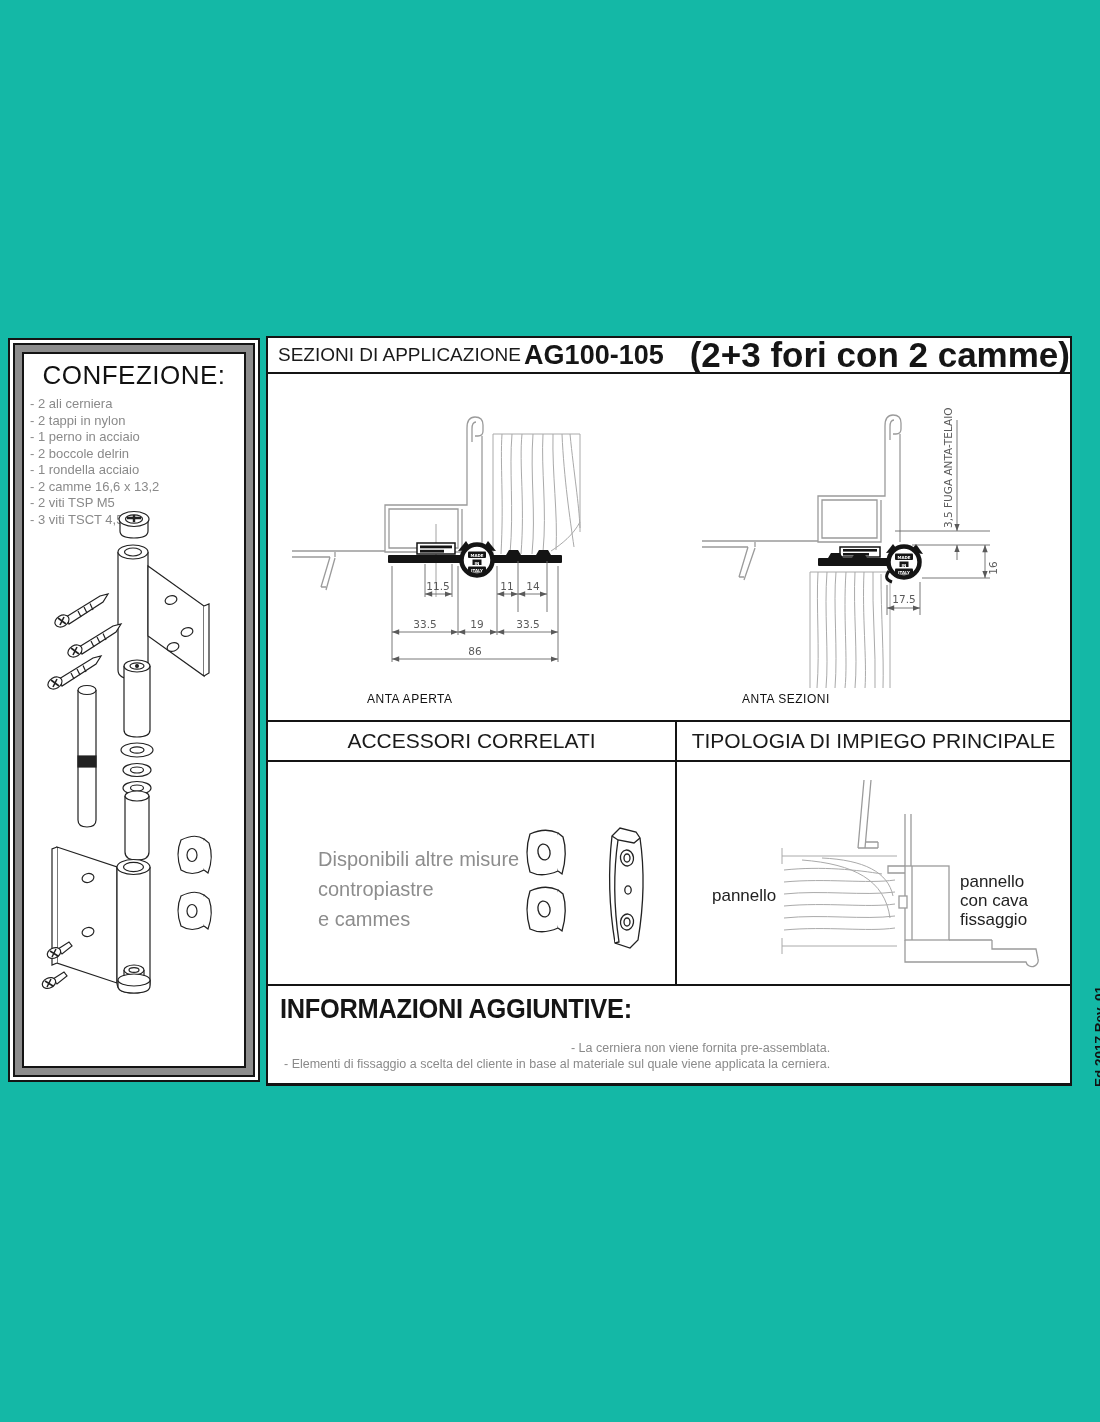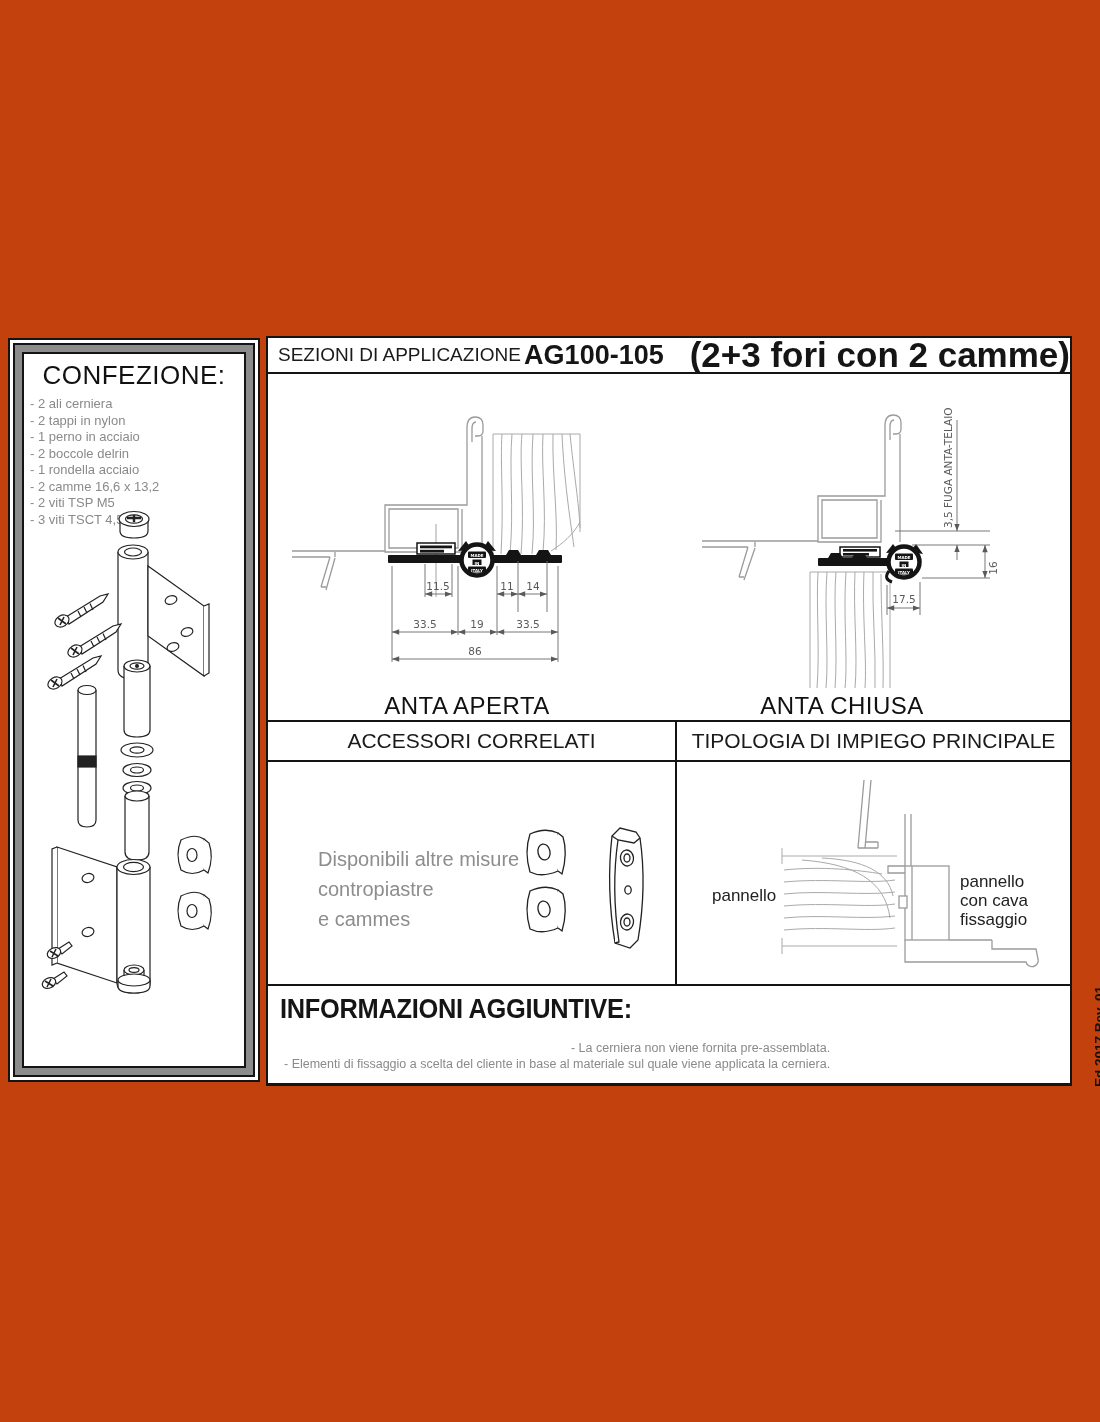--- a/index.html
+++ b/index.html
@@ -1,31 +1,31 @@
 <!DOCTYPE html>
 <html><head>
 <meta charset="utf-8">
 <style>
   html,body{margin:0;padding:0;background:#fff;}
   body{font-family:"Liberation Sans", sans-serif;color:#151515;}
-  .page{position:relative;width:1100px;height:1422px;background:#c2410c;overflow:hidden;}
+  .page{position:relative;width:1100px;height:1422px;background:#14b8a6;overflow:hidden;}
   .abs{position:absolute;box-sizing:border-box;}
   .box{border:2px solid #141414;background:#fff;}
   
   .frameA{border:2px solid #141414;background:#fff;padding:3px;width:100%;height:100%;box-sizing:border-box;}
   .frameB{border:2px solid #141414;background:#8c8c8c;padding:7px;width:100%;height:100%;box-sizing:border-box;}
   .frameC{position:relative;border:2px solid #141414;background:#fff;width:100%;height:100%;box-sizing:border-box;overflow:hidden;}
   .conf-title{margin-top:6px;text-align:center;font-size:26px;letter-spacing:0.5px;color:#111;}
   .conf-list{position:absolute;left:6px;top:42px;font-size:13px;line-height:16.5px;color:#8a8a8a;}
   .hdr-row{display:flex;align-items:center;}
   .hdr-label{font-size:19px;padding-left:10px;width:288px;color:#1a1a1a;white-space:nowrap;}
   .hdr-model{font-size:27px;font-weight:bold;white-space:nowrap;}
   .hdr-variant{font-size:35px;font-weight:bold;margin-left:26px;white-space:nowrap;}
   .sec-title{display:flex;align-items:center;justify-content:center;font-size:21px;color:#1a1a1a;}
-  .anta-label{position:absolute;top:318px;height:24px;text-align:center;font-size:24px;letter-spacing:0.5px;color:#111;}
+  .anta-label{position:absolute;top:318px;height:24px;font-size:12px;letter-spacing:0.5px;color:#111;}
   .acc-note{font-size:20px;line-height:30px;color:#8d8d8d;}
   .tip-label{font-size:17px;color:#222;line-height:19px;}
   .info-title{font-size:27px;font-weight:bold;letter-spacing:-0.3px;transform:scaleX(0.94);transform-origin:0 50%;white-space:nowrap;}
   .info-bullets{font-size:12.5px;line-height:16px;color:#8a8a8a;}
   .edition{position:absolute;left:1092px;top:1087px;transform:rotate(-90deg);transform-origin:0 0;font-size:13.5px;font-weight:bold;white-space:nowrap;color:#111;}
   svg text{font-family:"DejaVu Sans", sans-serif;}
   .dimtxt{font-size:10.5px;fill:#5a5a5a;}
   .microtxt{font-size:4px;fill:#fff;font-weight:bold;}
 </style>
 </head>
@@ -300,21 +300,21 @@
         <line x1="285" y1="145" x2="285" y2="178" marker-start="url(#as2)" marker-end="url(#ae2)"></line>
         <path d="M187,185 V215 M220,182 V215"></path>
         <line x1="187" y1="208" x2="220" y2="208" marker-start="url(#as2)" marker-end="url(#ae2)"></line>
       </g>
       <g>
         <text class="dimtxt" x="252" y="128" transform="rotate(-90 252 128)">3,5  FUGA ANTA-TELAIO</text>
         <text class="dimtxt" x="297" y="168" transform="rotate(-90 297 168)" text-anchor="middle">16</text>
         <text class="dimtxt" x="204" y="203" text-anchor="middle">17.5</text>
       </g>
     </svg>
-    <div class="anta-label abs" style="left:474px;width:200px;">ANTA CHIUSA</div>
+    <div class="anta-label abs" style="left:474px;width:200px;">ANTA SEZIONI</div>
   </div>
 
   <div class="abs box sec-title" style="left:266px;top:720px;width:411px;height:42px;">
     <span>ACCESSORI CORRELATI</span>
   </div>
   <div class="abs box sec-title" style="left:675px;top:720px;width:397px;height:42px;">
     <span>TIPOLOGIA DI IMPIEGO PRINCIPALE</span>
   </div>
 
   <div class="abs box" style="left:266px;top:760px;width:411px;height:230px;">

